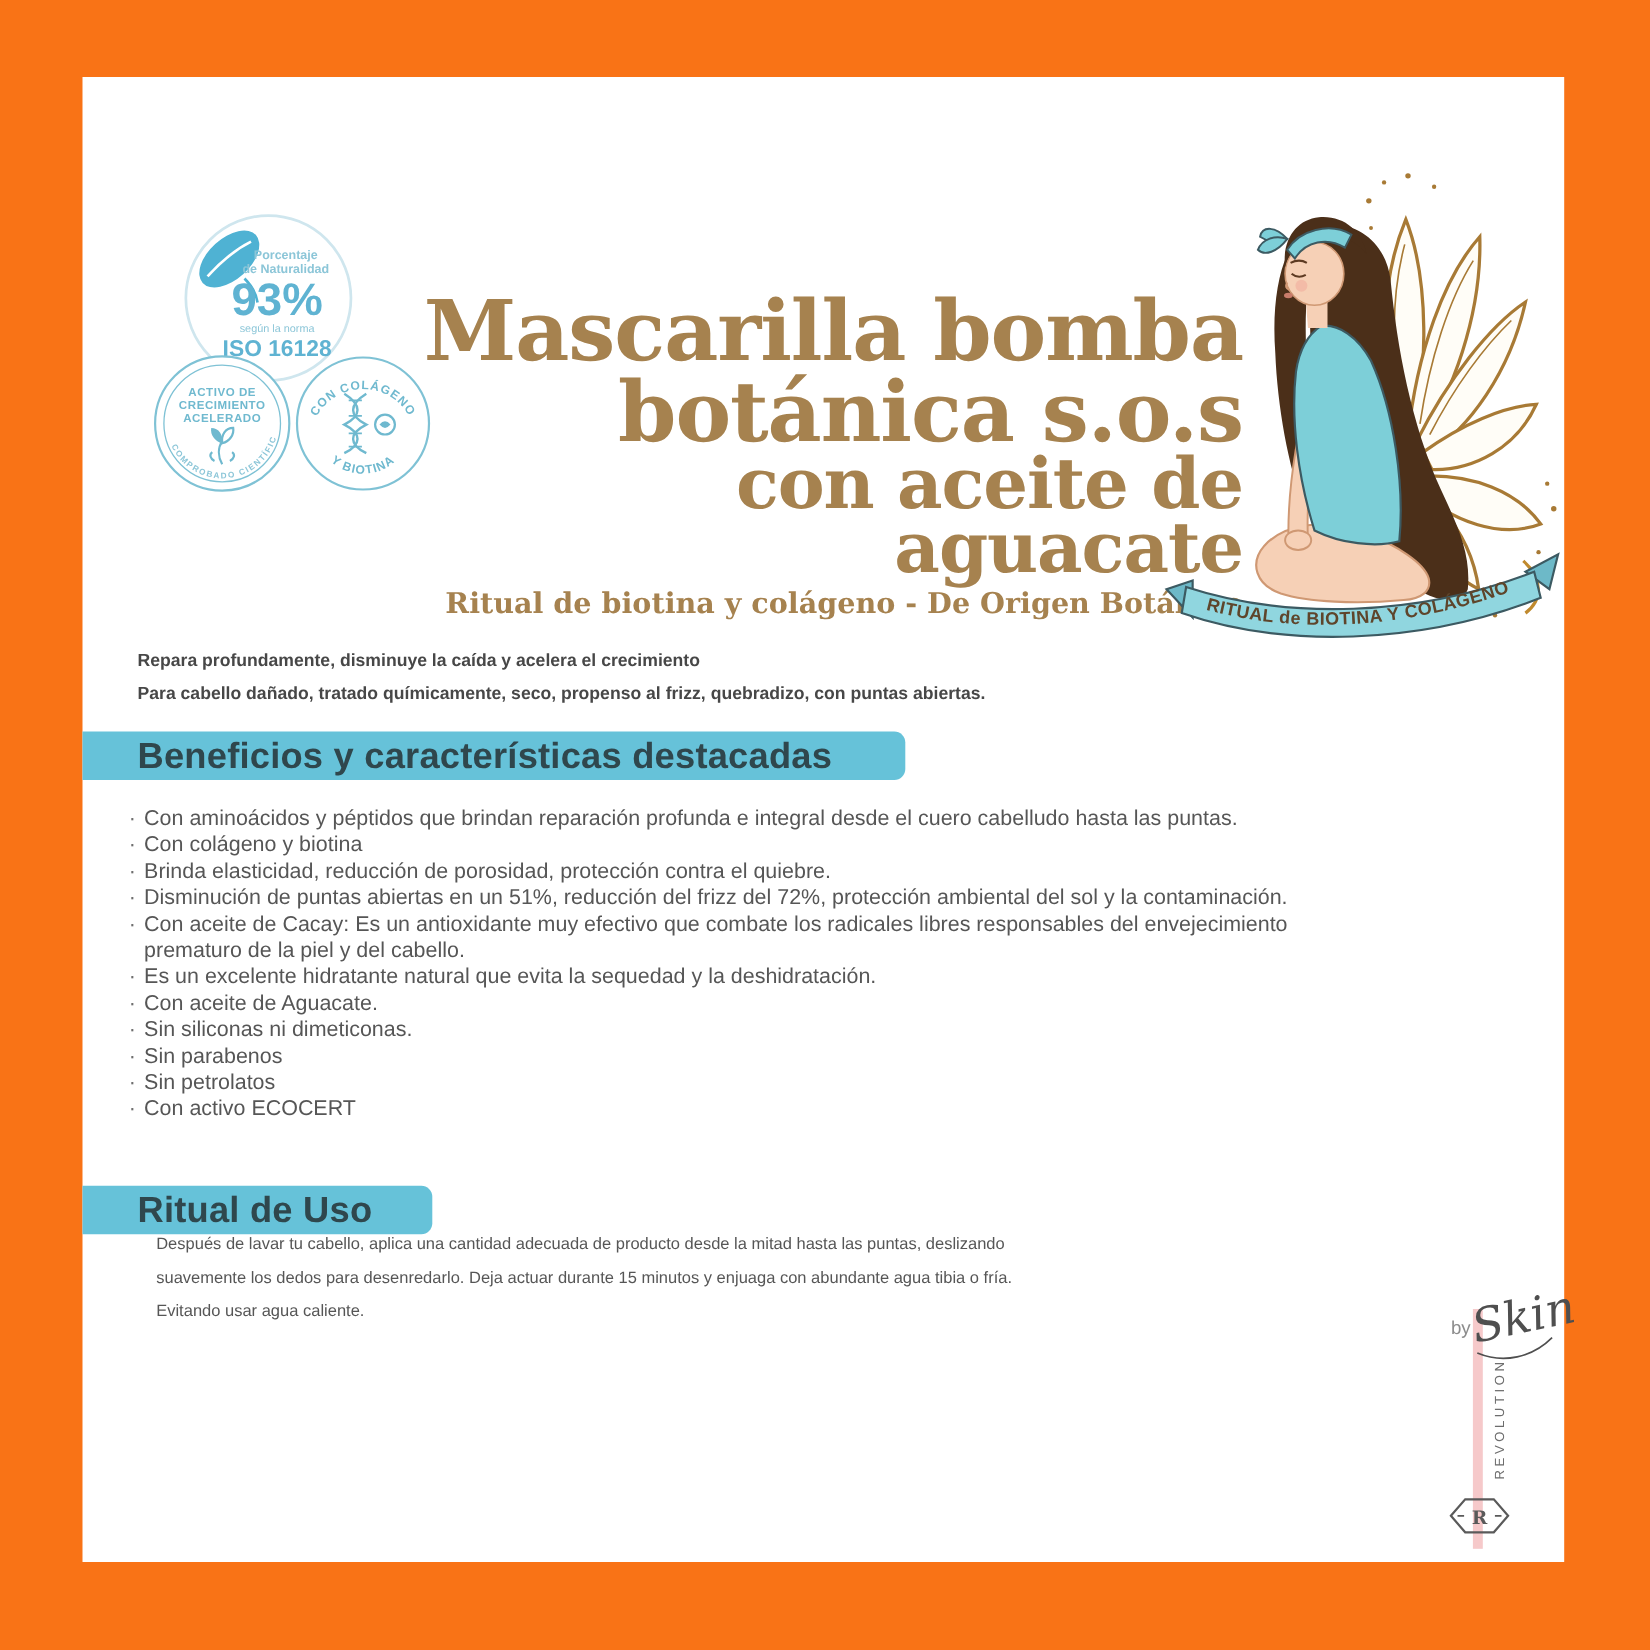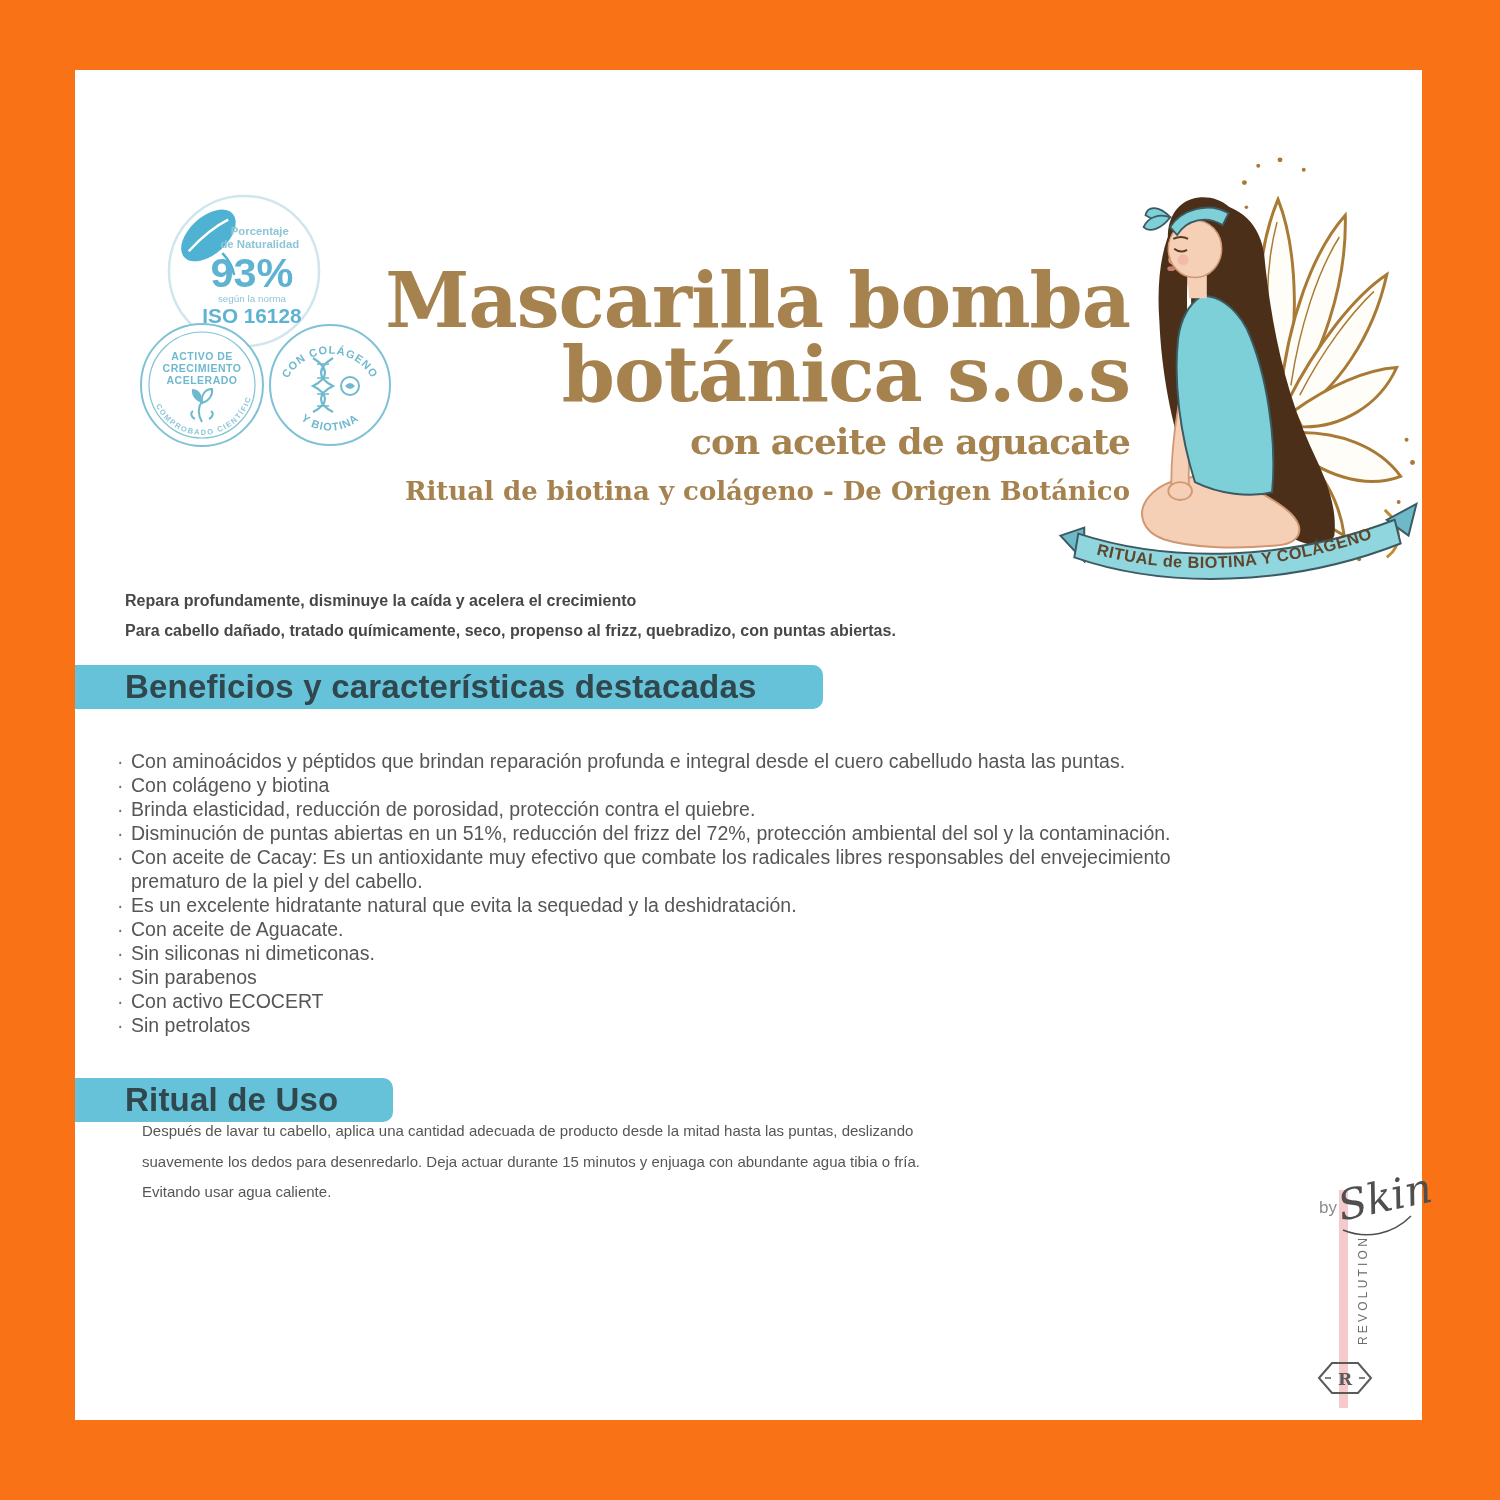--- a/index.html
+++ b/index.html
@@ -10,39 +10,39 @@
   
   .badge{position:absolute;}
   #badge93{left:90px;top:122px;width:158px;height:158px;}
   #badgeGrow{left:62px;top:250px;width:130px;height:130px;}
   #badgeCol{left:190px;top:250px;width:130px;height:130px;}
 
   
   .title-block{position:absolute;left:295px;top:194px;width:760px;text-align:right;
                color:#a6824f;font-family:"DejaVu Serif",serif;font-weight:bold;}
   .title-l1,.title-l2{font-size:76px;line-height:74px;letter-spacing:-1px;}
-  .title-l3{font-size:36px;line-height:58px;letter-spacing:-1px;}
+  .title-l3{font-size:64px;line-height:58px;letter-spacing:-1px;}
   .title-sub{font-size:26px;line-height:34px;margin-top:4px;}
 
   
   .fairy{position:absolute;left:975px;top:78px;width:372px;height:440px;}
 
   
   .intro{position:absolute;left:50px;top:516px;width:1250px;
          font-size:16px;line-height:30px;font-weight:bold;color:#474747;}
 
   
   .band{position:absolute;left:0;height:44px;background:#66c2d9;border-radius:0 10px 10px 0;
         display:flex;align-items:center;}
   .band-text{padding-left:50px;font-size:33px;font-weight:bold;color:#2f474d;letter-spacing:0.2px;}
   #band-benefits{top:595px;width:748px;}
   #band-ritual{top:1008px;width:318px;}
 
   
-  .benefits-list{position:absolute;left:40px;top:679px;width:1300px;margin:0;padding:0;list-style:none;
+  .benefits-list{position:absolute;left:40px;top:662px;width:1300px;margin:0;padding:0;list-style:none;
                  font-size:19.5px;line-height:24px;color:#565656;}
   .benefits-list li{position:relative;padding-left:16px;white-space:pre-line;}
   .benefits-list li::before{content:"·";position:absolute;left:2px;top:0;color:#6d6d6d;}
 
   
   .ritual-text{position:absolute;left:67px;top:1046px;width:1260px;
                font-size:15px;line-height:30.5px;color:#565656;}
 
   
   .brand{position:absolute;left:1230px;top:1100px;width:140px;height:250px;}
@@ -200,22 +200,22 @@
         <li>Con aminoácidos y péptidos que brindan reparación profunda e integral desde el cuero cabelludo hasta las puntas.</li>
         <li>Con colágeno y biotina</li>
         <li>Brinda elasticidad, reducción de porosidad, protección contra el quiebre.</li>
         <li>Disminución de puntas abiertas en un 51%, reducción del frizz del 72%, protección ambiental del sol y la contaminación.</li>
         <li>Con aceite de Cacay: Es un antioxidante muy efectivo que combate los radicales libres responsables del envejecimiento
 prematuro de la piel y del cabello.</li>
         <li>Es un excelente hidratante natural que evita la sequedad y la deshidratación.</li>
         <li>Con aceite de Aguacate.</li>
         <li>Sin siliconas ni dimeticonas.</li>
         <li>Sin parabenos</li>
+        <li>Sin petrolatos</li>
         <li>Con activo ECOCERT</li>
-        <li>Sin petrolatos</li>
       </ul>
 
     <div class="band" id="band-ritual">
       <div class="band-text">Ritual de Uso</div>
     </div>
 
     <div class="ritual-text">
       <div>Después de lavar tu cabello, aplica una cantidad adecuada de producto desde la mitad hasta las puntas, deslizando</div>
       <div>suavemente los dedos para desenredarlo. Deja actuar durante 15 minutos y enjuaga con abundante agua tibia o fría.</div>
       <div>Evitando usar agua caliente.</div>

